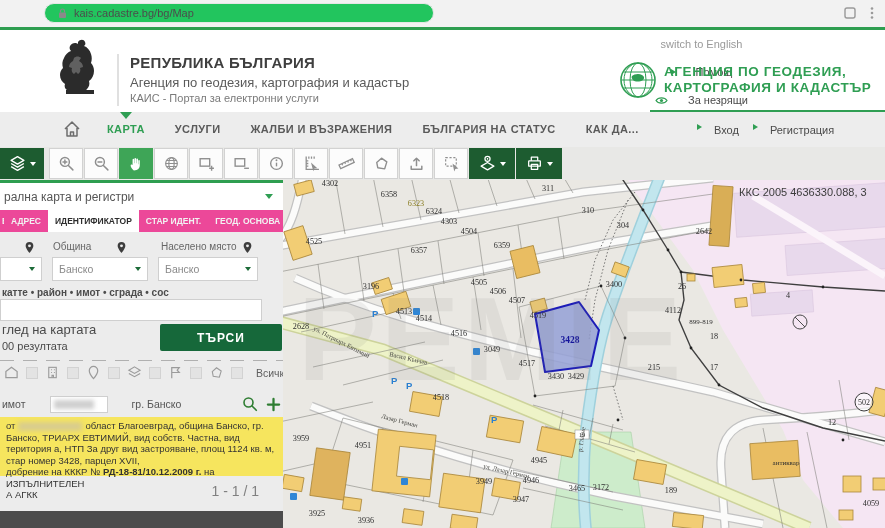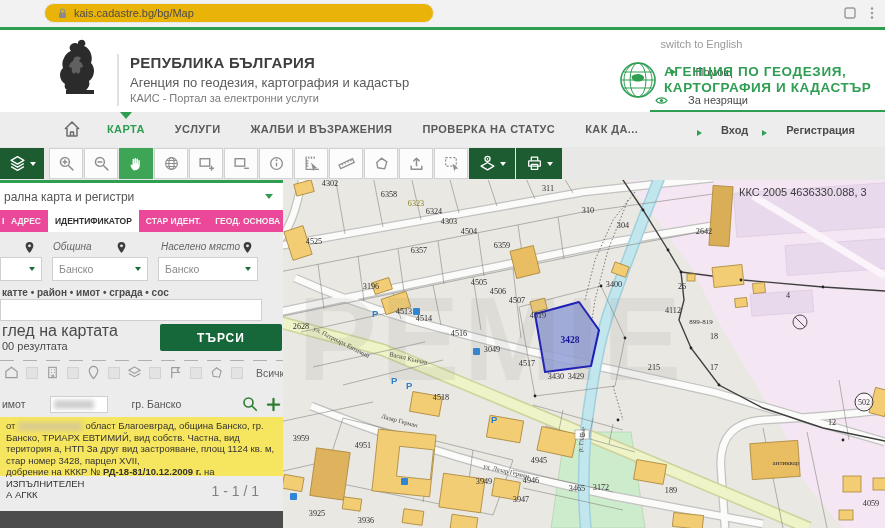--- a/index.html
+++ b/index.html
@@ -1,20 +1,20 @@
 <!DOCTYPE html>
 <html><head>
 <meta charset="utf-8">
 <style>
   html,body{margin:0;padding:0;background:#b8b6b2;}
   .stage{position:relative;width:885px;height:528px;overflow:hidden;background:#d8d6d2;
          font-family:"Liberation Sans",sans-serif;}
   
   .browser{position:absolute;left:0;top:0;width:885px;height:27px;background:#f2f2f2;}
-  .addr{position:absolute;left:44px;top:3px;width:390px;height:20px;background:#eab308;
+  .addr{position:absolute;left:44px;top:3px;width:390px;height:20px;background:#22c55e;
         border:1px solid #e6e6e6;border-radius:10px;display:flex;align-items:center;gap:7px;padding-left:13px;box-sizing:border-box;}
   .addr .url{font-size:11px;color:#4c4c4c;}
   .b-ico{position:absolute;top:6px;color:#9a9a9a;}
   .greenline{position:absolute;left:0;top:27px;width:885px;height:3px;background:#2e9e50;}
   
   .hdr{position:absolute;left:0;top:30px;width:885px;height:82px;background:#fff;}
   .coat{position:absolute;left:52px;top:8px;}
   .hdr-div{position:absolute;left:117px;top:24px;width:2px;height:52px;background:#e0e0e0;}
   .hdr-tx{position:absolute;left:130px;top:24px;}
   .hdr-tx .t1{font-size:15px;font-weight:bold;color:#3f3f3f;letter-spacing:.3px;}
@@ -29,21 +29,21 @@
   .nav{position:absolute;left:0;top:112px;width:885px;height:35px;background:#ededed;border-bottom:1px solid #d3d3d3;padding-left:24px;}
   .nav-topline{position:absolute;left:650px;top:110px;width:235px;height:2px;background:#2f9e53;}
   .home{position:absolute;left:62px;top:7px;color:#6d6d6d;}
   #nav-items{position:absolute;left:92px;top:0;height:35px;display:flex;}
   .nav-item{position:relative;height:35px;line-height:35px;padding:0 15px;font-size:11px;font-weight:bold;
             color:#5a5a5a;letter-spacing:.4px;white-space:nowrap;}
   .nav-item.active{color:#2f9e53;}
   .nav-caret{position:absolute;top:0;left:50%;margin-left:-6px;width:0;height:0;
              border-left:6px solid transparent;border-right:6px solid transparent;border-top:7px solid #2f9e53;}
   #nav-auth{position:absolute;left:697px;top:0;height:35px;display:flex;gap:14px;align-items:center;}
-  .auth-link{display:flex;align-items:flex-end;gap:19px;font-size:11px;font-weight:bold;color:#4a4a4a;}
+  .auth-link{display:flex;align-items:flex-start;gap:12px;font-size:11px;font-weight:normal;color:#4a4a4a;}
   .green-arr{width:0;height:0;border-top:3.5px solid transparent;border-bottom:3.5px solid transparent;
              border-left:5px solid #2f9e53;display:inline-block;}
   
   .tools{position:absolute;left:0;top:147px;width:885px;height:33px;background:#e8e8e6;display:flex;align-items:center;}
   .tbtn{width:34px;height:31px;background:#fcfcfc;border:1px solid #d2d2d2;box-sizing:border-box;
         display:flex;align-items:center;justify-content:center;color:#8f8f8f;margin-right:1px;}
   .tbtn.dark{background:#1d5c30;border-color:#1d5c30;color:#fff;width:44px;gap:4px;margin-right:5px;}
   .tbtn.dark2{background:#1d5c30;border-color:#1d5c30;color:#fff;width:46px;gap:4px;}
   .tbtn.active{background:#3ea557;border-color:#3ea557;color:#fff;}
   .chev{width:0;height:0;border-left:3.5px solid transparent;border-right:3.5px solid transparent;border-top:4px solid #fff;}
@@ -51,26 +51,26 @@
   .chev-dg{width:0;height:0;border-left:3.5px solid transparent;border-right:3.5px solid transparent;border-top:4.5px solid #1c6b38;}
   
   .sb{position:absolute;left:0;top:180px;width:283px;height:348px;background:#ececec;border-top:3px solid #2e9e50;box-sizing:border-box;}
   .sb-head{position:absolute;left:0;top:0;width:283px;height:27px;background:#fff;display:flex;align-items:center;
            justify-content:space-between;padding:0 10px 0 4px;box-sizing:border-box;font-size:12px;color:#555;}
   #sb-tabs{position:absolute;left:0;top:27px;width:283px;height:22px;background:#ec4899;display:flex;}
   .tab{height:22px;line-height:22px;padding:0 7px;font-size:8.5px;font-weight:bold;color:#f2f2f2;white-space:nowrap;}
   .tab.active{background:#fff;color:#2d2d2d;}
   .tab.partial{width:10px;padding:0 2px;overflow:hidden;}
   .frow{position:absolute;font-size:10px;color:#666;}
-  .pinlab{display:flex;align-items:flex-start;gap:4px;font-style:italic;}
+  .pinlab{display:flex;align-items:flex-start;gap:4px;}
   .sel{position:absolute;height:24px;background:#fff;border:1px solid #cfcfcf;box-sizing:border-box;
        display:flex;align-items:center;justify-content:space-between;padding:0 6px;font-size:10.5px;color:#8a8a8a;}
   .eklab{position:absolute;left:2px;top:104px;font-size:10px;font-weight:bold;color:#4d4d4d;}
   .biginput{position:absolute;left:0;top:116px;width:262px;height:22px;background:#fff;border:1px solid #cfcfcf;box-sizing:border-box;}
-  .viewlab{position:absolute;left:2px;top:139px;font-size:16px;color:#4a4a4a;}
+  .viewlab{position:absolute;left:2px;top:139px;font-size:13px;color:#4a4a4a;}
   .reslab{position:absolute;left:2px;top:157px;font-size:11px;color:#4a4a4a;}
   .searchbtn{position:absolute;left:160px;top:141px;width:122px;height:27px;background:#16683a;color:#fff;
              font-size:12px;font-weight:bold;letter-spacing:1px;display:flex;align-items:center;justify-content:center;border-radius:2px;}
   .dashsep{position:absolute;left:0;top:177px;width:283px;height:1px;
            background:repeating-linear-gradient(90deg,#b0b0b0 0 14px,transparent 14px 23px);}
   .ficons{position:absolute;left:4px;top:182px;display:flex;align-items:center;gap:7px;color:#9b9b9b;}
   .mini-check{width:12px;height:12px;background:#e3e3e3;border:1px solid #d2d2d2;box-sizing:border-box;}
   .alllab{font-size:10.5px;color:#5f5f5f;margin-left:6px;}
   .imrow{position:absolute;left:2px;top:211px;width:279px;height:20px;display:flex;align-items:center;gap:24px;font-size:10.5px;color:#555;}
   .im-inp{width:58px;height:17px;background:#fff;border:1px solid #cfcfcf;box-sizing:border-box;display:flex;align-items:center;padding-left:3px;}
@@ -149,21 +149,21 @@
 </div>
 
 <div class="nav">
   <svg class="home" width="20" height="20" viewBox="0 0 20 20">
     <path d="M3 10 10 3l7 7M5 9v8h10V9M8.5 17v-4h3v4" fill="none" stroke="#6d6d6d" stroke-width="1.5" stroke-linejoin="round"></path>
   </svg>
   <div id="nav-items">
         <div class="nav-item active">КАРТА<div class="nav-caret"></div></div>
         <div class="nav-item">УСЛУГИ</div>
         <div class="nav-item">ЖАЛБИ И ВЪЗРАЖЕНИЯ</div>
-        <div class="nav-item">ПРОВЕРКА НА СТАТУС</div>
+        <div class="nav-item">БЪЛГАРИЯ НА СТАТУС</div>
         <div class="nav-item">КАК ДА...</div>
       </div>
   <div id="nav-auth">
         <div class="auth-link">
           <span class="green-arr"></span>
           <span>Вход</span>
         </div>
         <div class="auth-link">
           <span class="green-arr"></span>
           <span>Регистрация</span>

